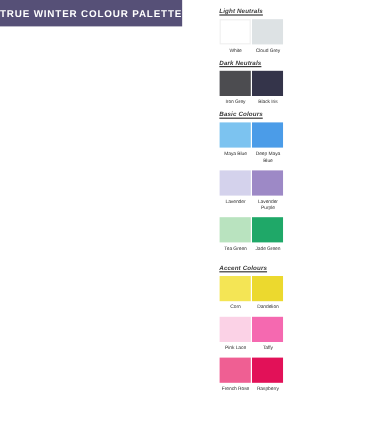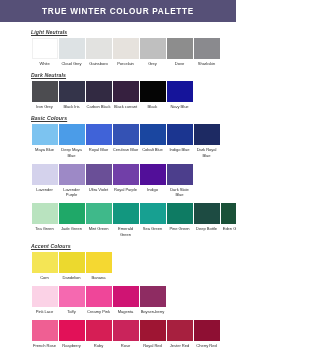--- a/index.html
+++ b/index.html
@@ -1,21 +1,21 @@
 <!DOCTYPE html>
 <html><head>
 <meta charset="utf-8">
 <style>
   html,body{margin:0;padding:0;}
   body{
     width:236px;height:354px;overflow:hidden;background:#ffffff;
     font-family:"Liberation Sans","DejaVu Sans",sans-serif;
     -webkit-font-smoothing:antialiased;
   }
-  .page{position:relative;width:236px;height:354px;background:#fff;display:flex;flex-direction:column;}
+  .page{position:relative;width:236px;height:354px;background:#fff;display:flex;flex-direction:row;}
 
   
   .header{
     height:22px;flex:0 0 22px;background:#565077;
     display:flex;align-items:center;justify-content:center;
   }
   .header-title{
     color:#ffffff;font-size:8.2px;font-weight:bold;letter-spacing:.7px;
     white-space:nowrap;
   }

